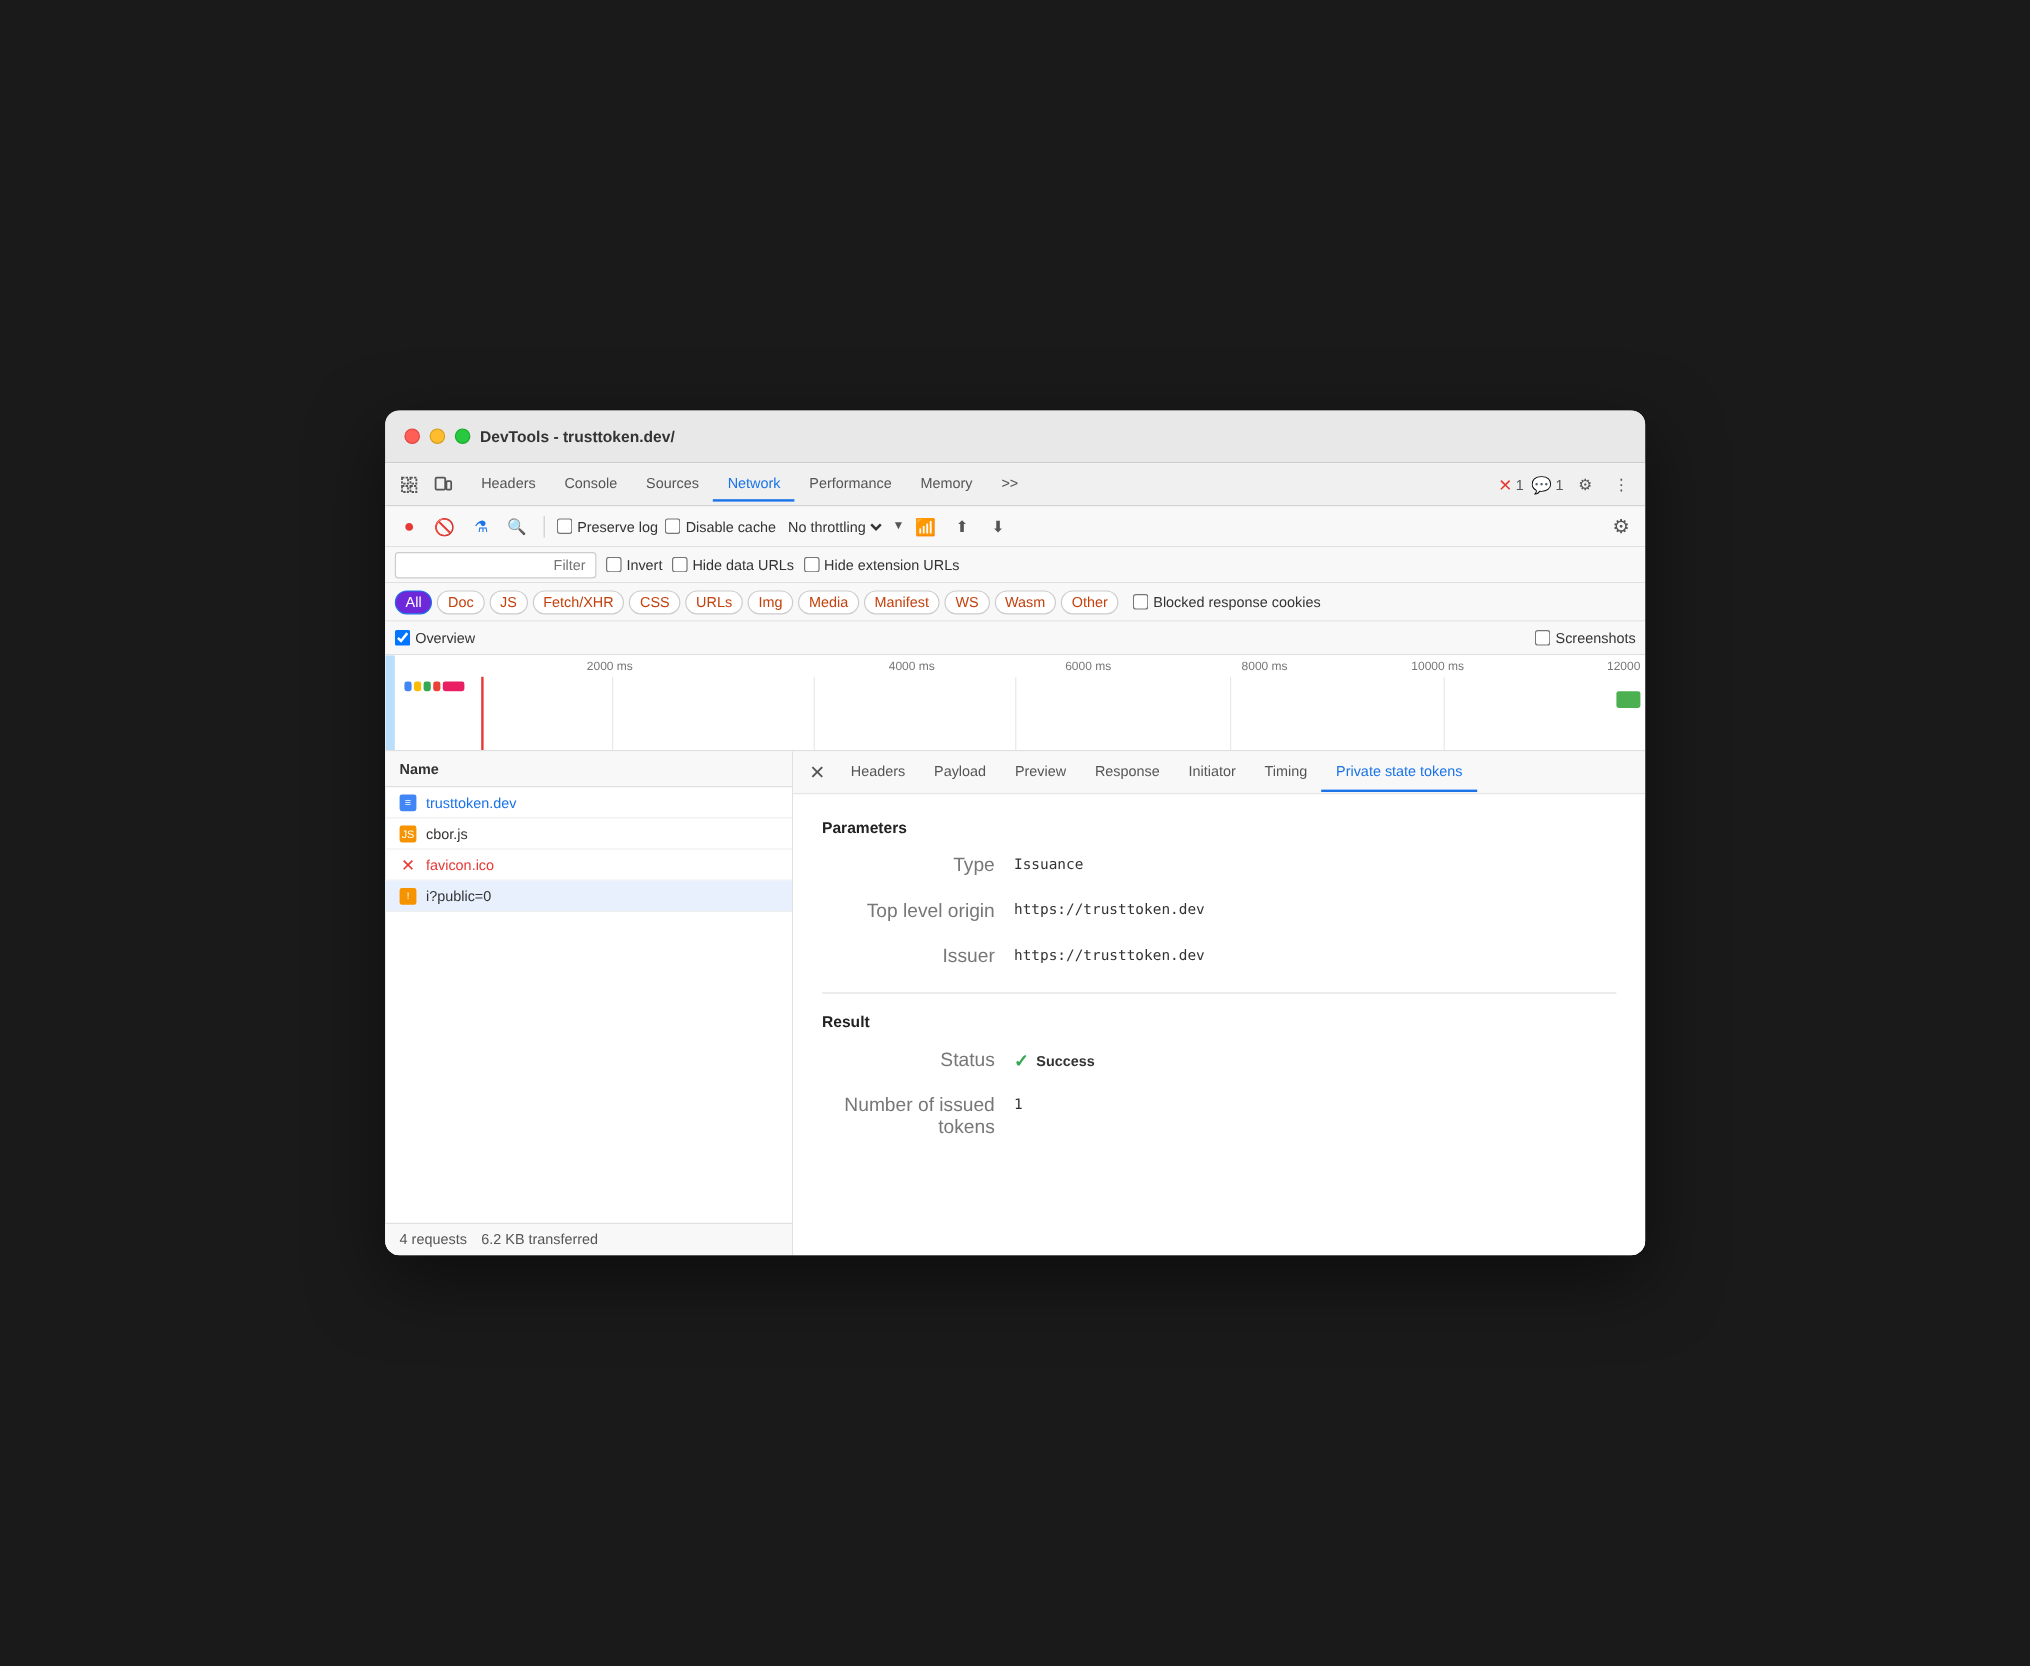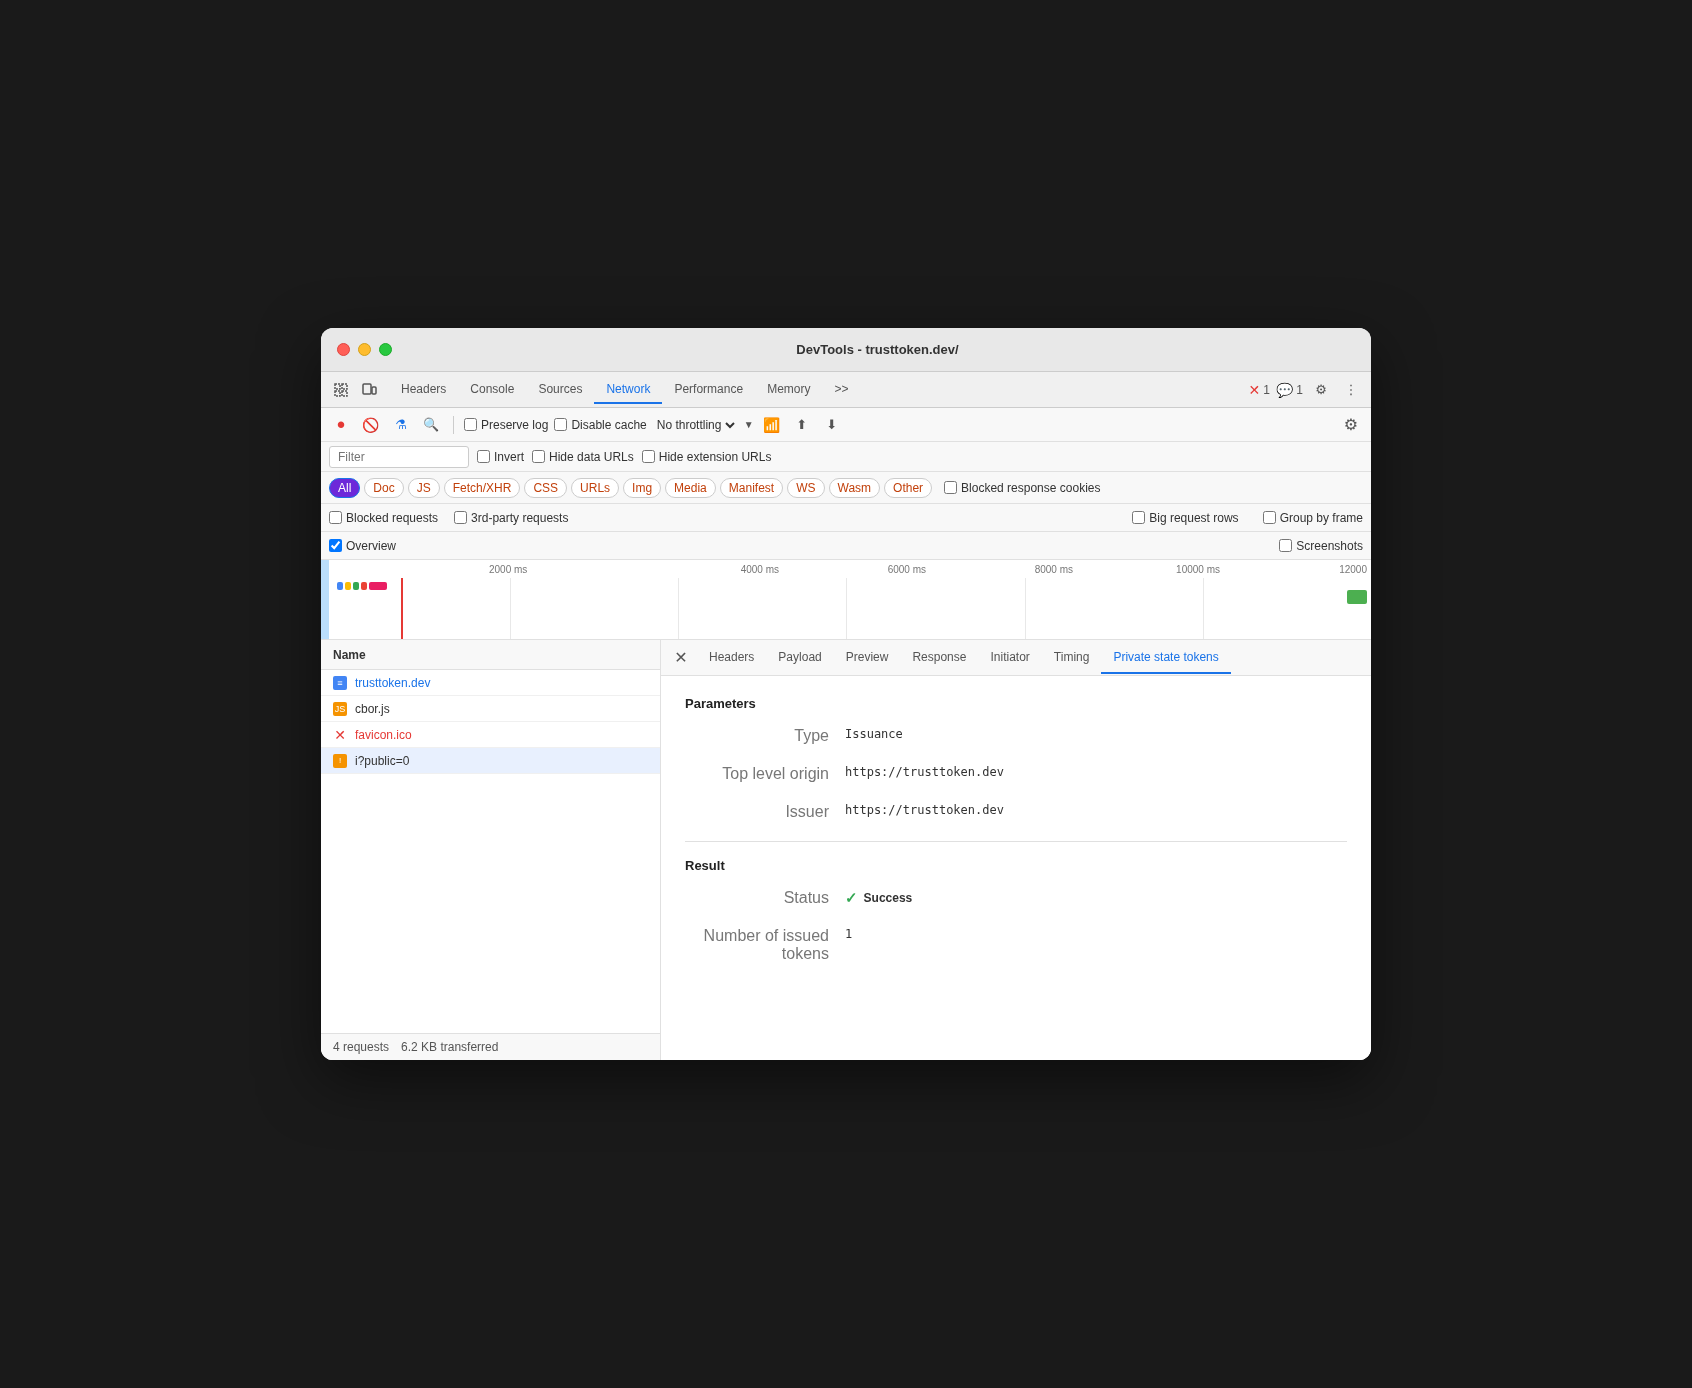--- a/index.html
+++ b/index.html
@@ -29,21 +29,21 @@
     .traffic-light {
       width: 13px; height: 13px;
       border-radius: 50%;
       display: inline-block;
     }
     .tl-red { background: #ff5f57; border: 1px solid #e0443e; }
     .tl-yellow { background: #febc2e; border: 1px solid #d4a017; }
     .tl-green { background: #28c840; border: 1px solid #1aac29; }
     .window-title {
       flex: 1;
-      text-align: center;
+      text-align: left;
       font-size: 13px;
       font-weight: 600;
       color: #333;
     }
     .devtools-body {
       background: #fff;
       border-radius: 0;
     }
     
     .tabs-bar {
@@ -135,23 +135,24 @@
       padding: 4px 8px;
       gap: 8px;
       border-bottom: 1px solid #e0e0e0;
       height: 30px;
     }
     .filter-input {
       border: 1px solid #ccc;
       border-radius: 3px;
       padding: 2px 8px;
       font-size: 12px;
-      width: 140px;
+      width: 168px;
       height: 22px;
       background: #fff;
+      text-align: right;
     }
     
     .filter-types {
       background: #f8f8f8;
       display: flex;
       align-items: center;
       padding: 4px 8px;
       gap: 4px;
       border-bottom: 1px solid #e0e0e0;
       flex-wrap: wrap;
@@ -511,40 +512,20 @@
       <button class="filter-btn">Manifest</button>
       <button class="filter-btn">WS</button>
       <button class="filter-btn">Wasm</button>
       <button class="filter-btn">Other</button>
       <label class="blocked-cookies-label">
         <input type="checkbox" style="">
         <span>Blocked response cookies</span>
       </label>
     </div>
 
-    <div class="options-row">
-      <label class="checkbox-label">
-        <input type="checkbox" style="">
-        <span>Blocked requests</span>
-      </label>
-      <label class="checkbox-label">
-        <input type="checkbox" style="">
-        <span>3rd-party requests</span>
-      </label>
-      <div class="options-right">
-        <label class="checkbox-label">
-          <input type="checkbox" style="">
-          <span>Big request rows</span>
-        </label>
-        <label class="checkbox-label">
-          <input type="checkbox" style="">
-          <span>Group by frame</span>
-        </label>
-      </div>
-    </div>
 
     <div class="overview-row">
       <label class="checkbox-label">
         <input type="checkbox" checked="" style="">
         <span>Overview</span>
       </label>
       <div style="flex:1"></div>
       <label class="checkbox-label">
         <input type="checkbox" style="">
         <span>Screenshots</span>

